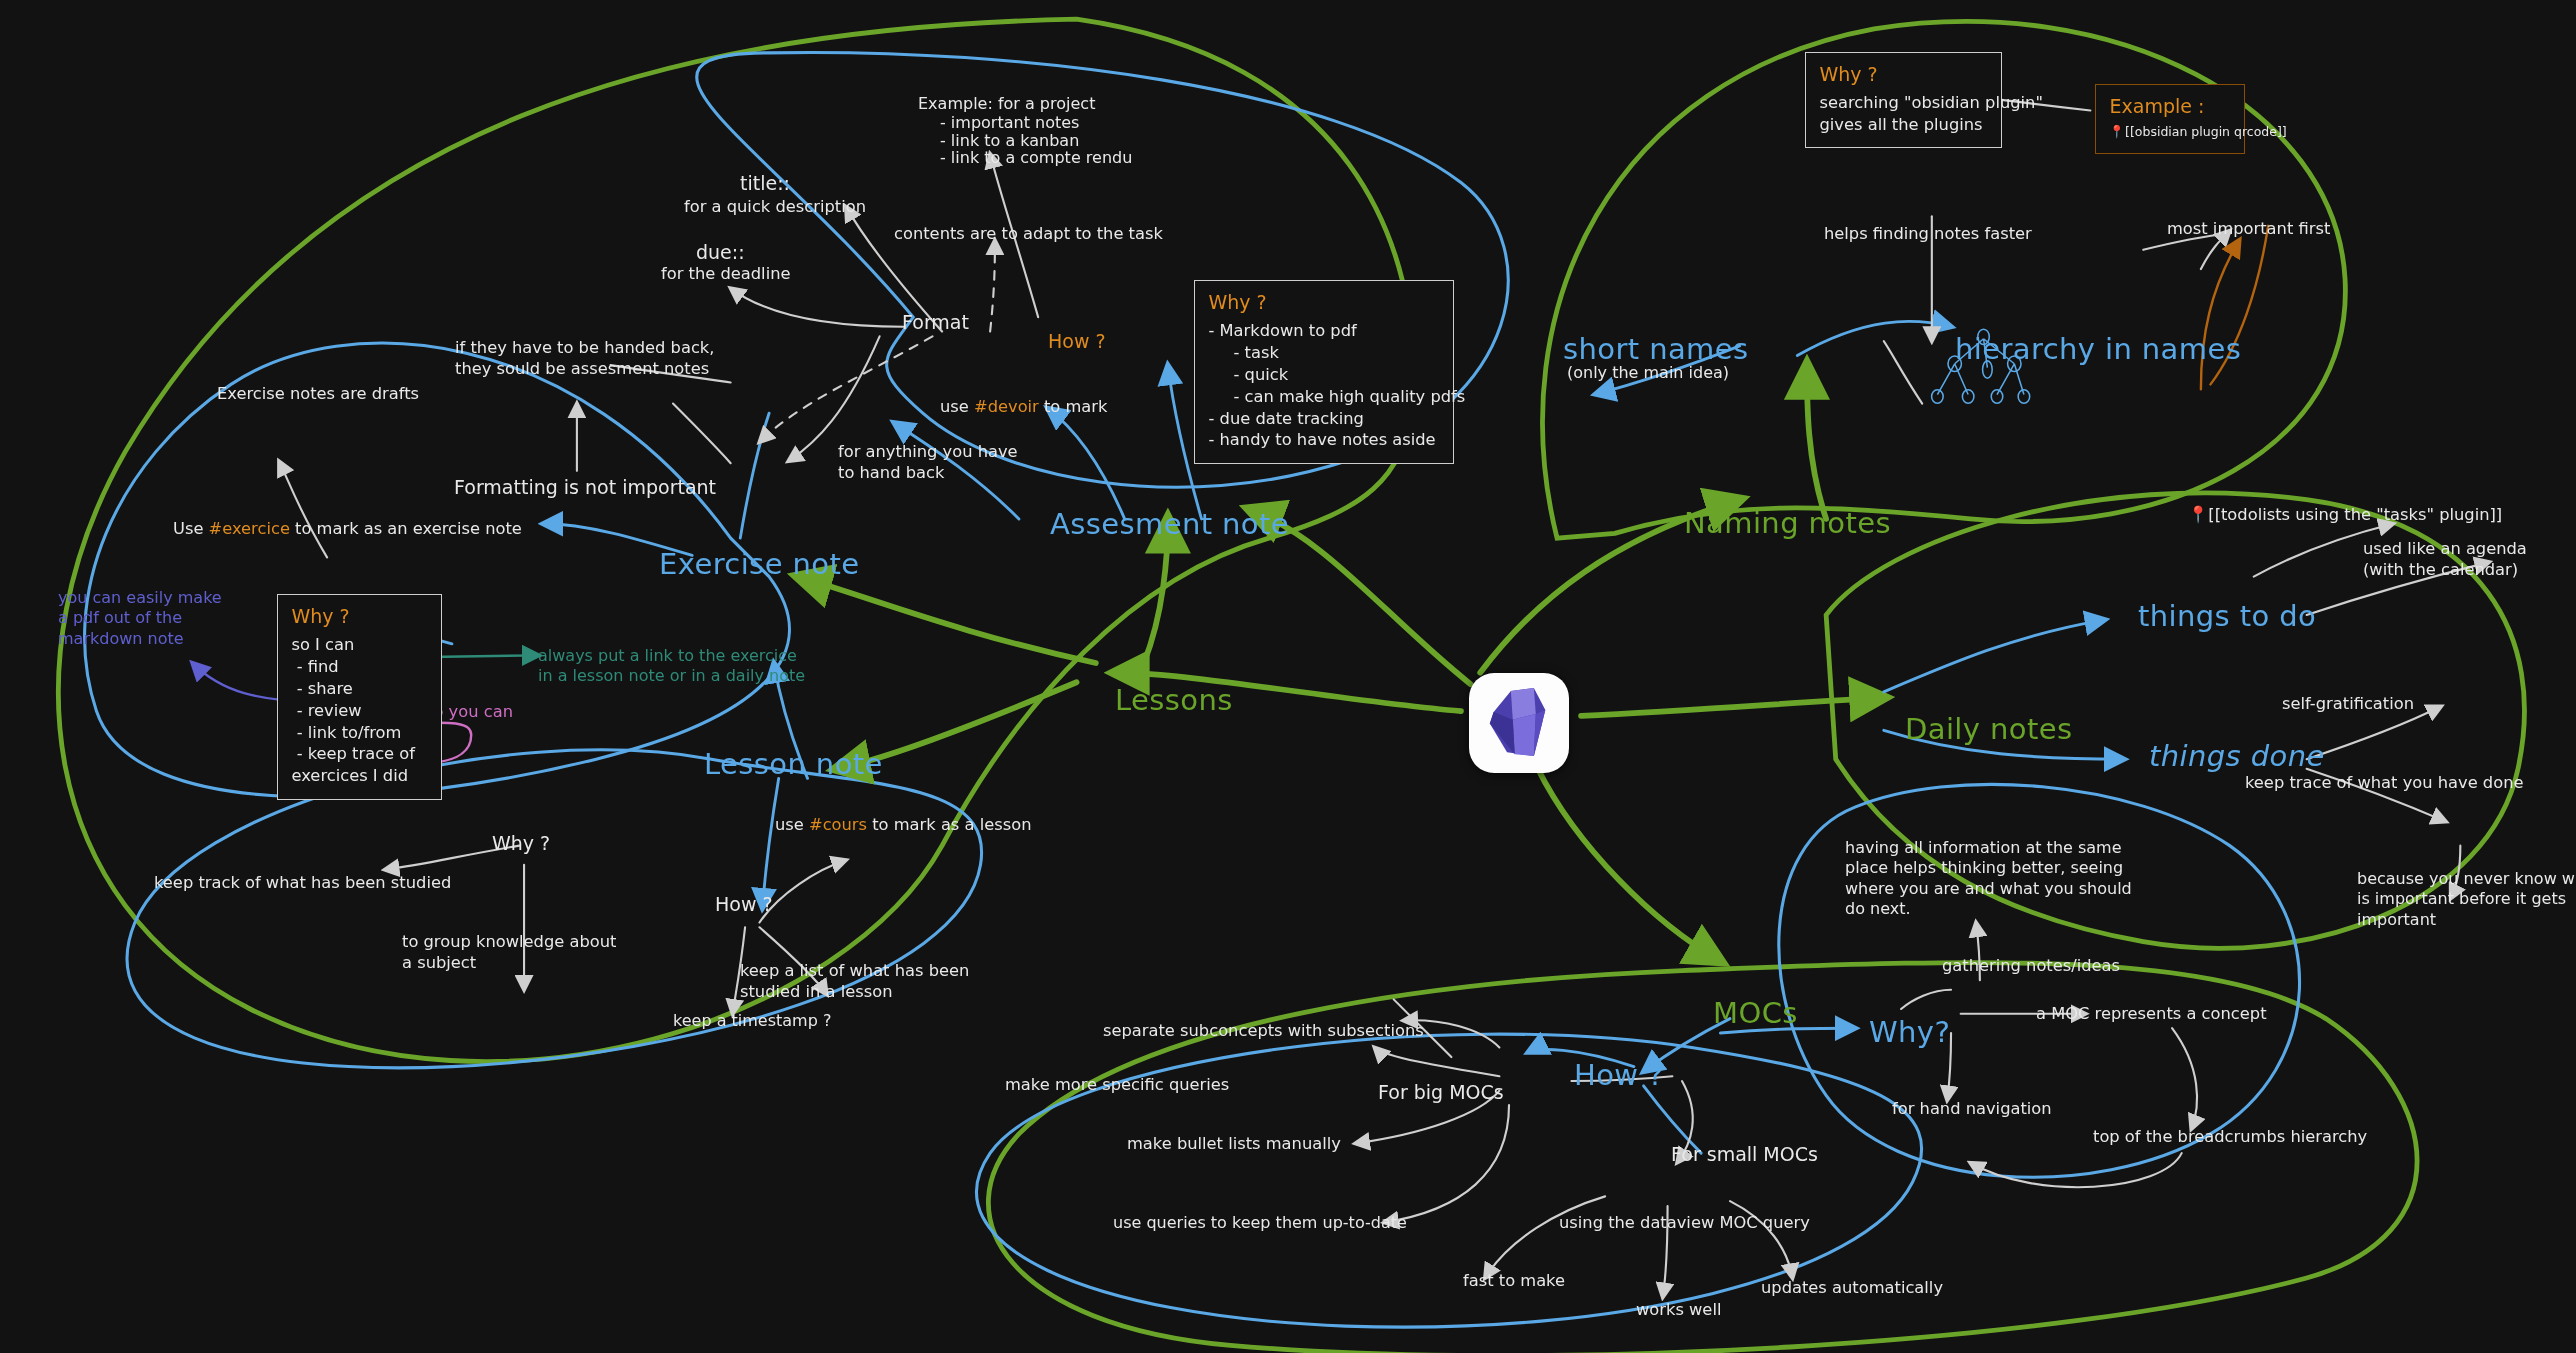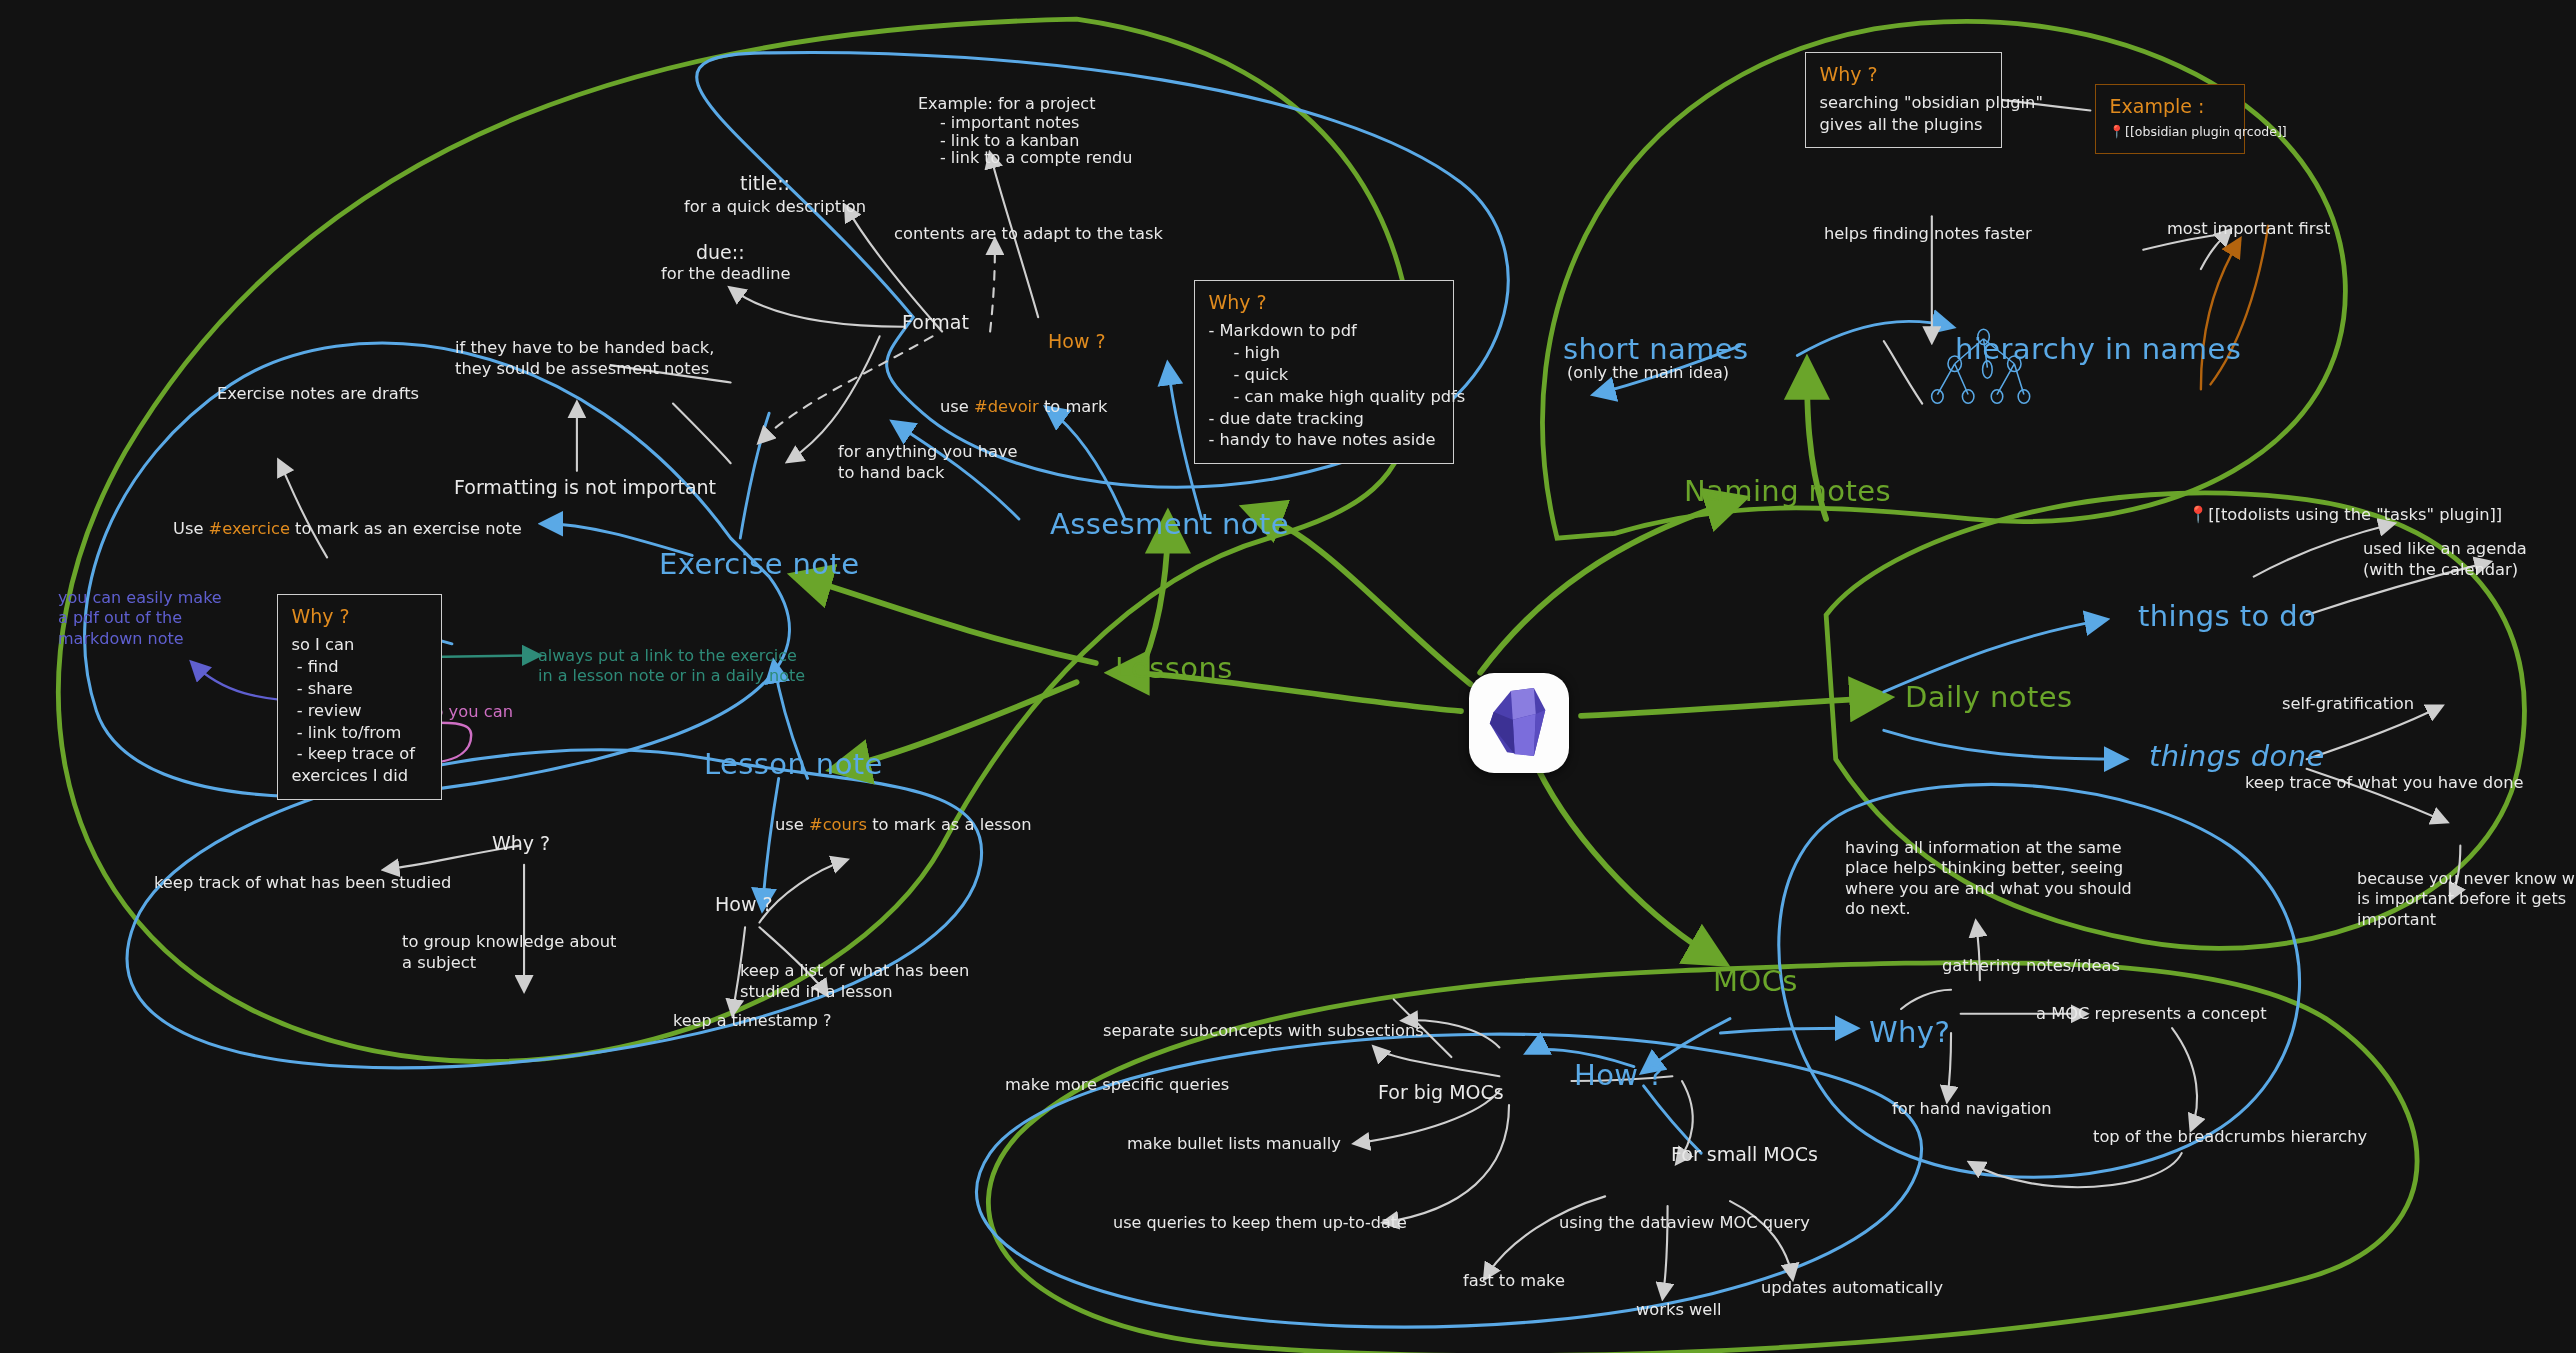--- a/index.html
+++ b/index.html
@@ -7,21 +7,21 @@
     position:relative;
     width:2576px;height:1353px;
     background:#121212;
     overflow:hidden;
     font-family:"DejaVu Sans","Liberation Sans",sans-serif;
   }
   #wires{position:absolute;inset:0;width:2576px;height:1353px;pointer-events:none;}
   .lbl{position:absolute;white-space:pre;line-height:1.28;}
   .white{color:#e9e9e9;}
   .blue{color:#5aa9e6;}
-  .green{color:#6aa52a;}
+  .green{color:#6aa52a;margin-top:32px;}
   .orange{color:#e08b1e;}
   .teal{color:#2e8b78;}
   .purple{color:#5f5fd0;}
   .pink{color:#cf6fc4;}
   .big{font-size:29px;letter-spacing:0.4px;}
   .mid{font-size:19px;}
   .sm{font-size:16.3px;}
   .xs{font-size:16px;}
   .xxs{font-size:16px;}
   .card{
@@ -213,21 +213,21 @@
   <div class="lbl xxs white" style="left:940px;top:113px;">- important notes</div>
   <div class="lbl xxs white" style="left:940px;top:131px;">- link to a kanban</div>
   <div class="lbl xxs white" style="left:940px;top:148px;">- link to a compte rendu</div>
   <div class="lbl sm white" style="left:940px;top:397px;"><span>use </span><span class="orange">#devoir</span><span> to mark</span></div>
   <div class="lbl sm white" style="left:838px;top:442px;">for anything you have
 to hand back</div>
 
   <div class="card" style="left:1194px;top:280px;width:260px;">
     <div class="hd orange">Why ?</div>
     <div class="ln">- Markdown to pdf</div>
-    <div class="ln ind">- high</div>
+    <div class="ln ind">- task</div>
     <div class="ln ind">- quick</div>
     <div class="ln ind">- can make high quality pdfs</div>
     <div class="ln">- due date tracking</div>
     <div class="ln">- handy to have notes aside</div>
   </div>
 
   <div class="lbl sm white" style="left:217px;top:384px;">Exercise notes are drafts</div>
   <div class="lbl sm white" style="left:455px;top:338px;">if they have to be handed back,
 they sould be assesment notes</div>
   <div class="lbl mid white" style="left:454px;top:475px;">Formatting is not important</div>

